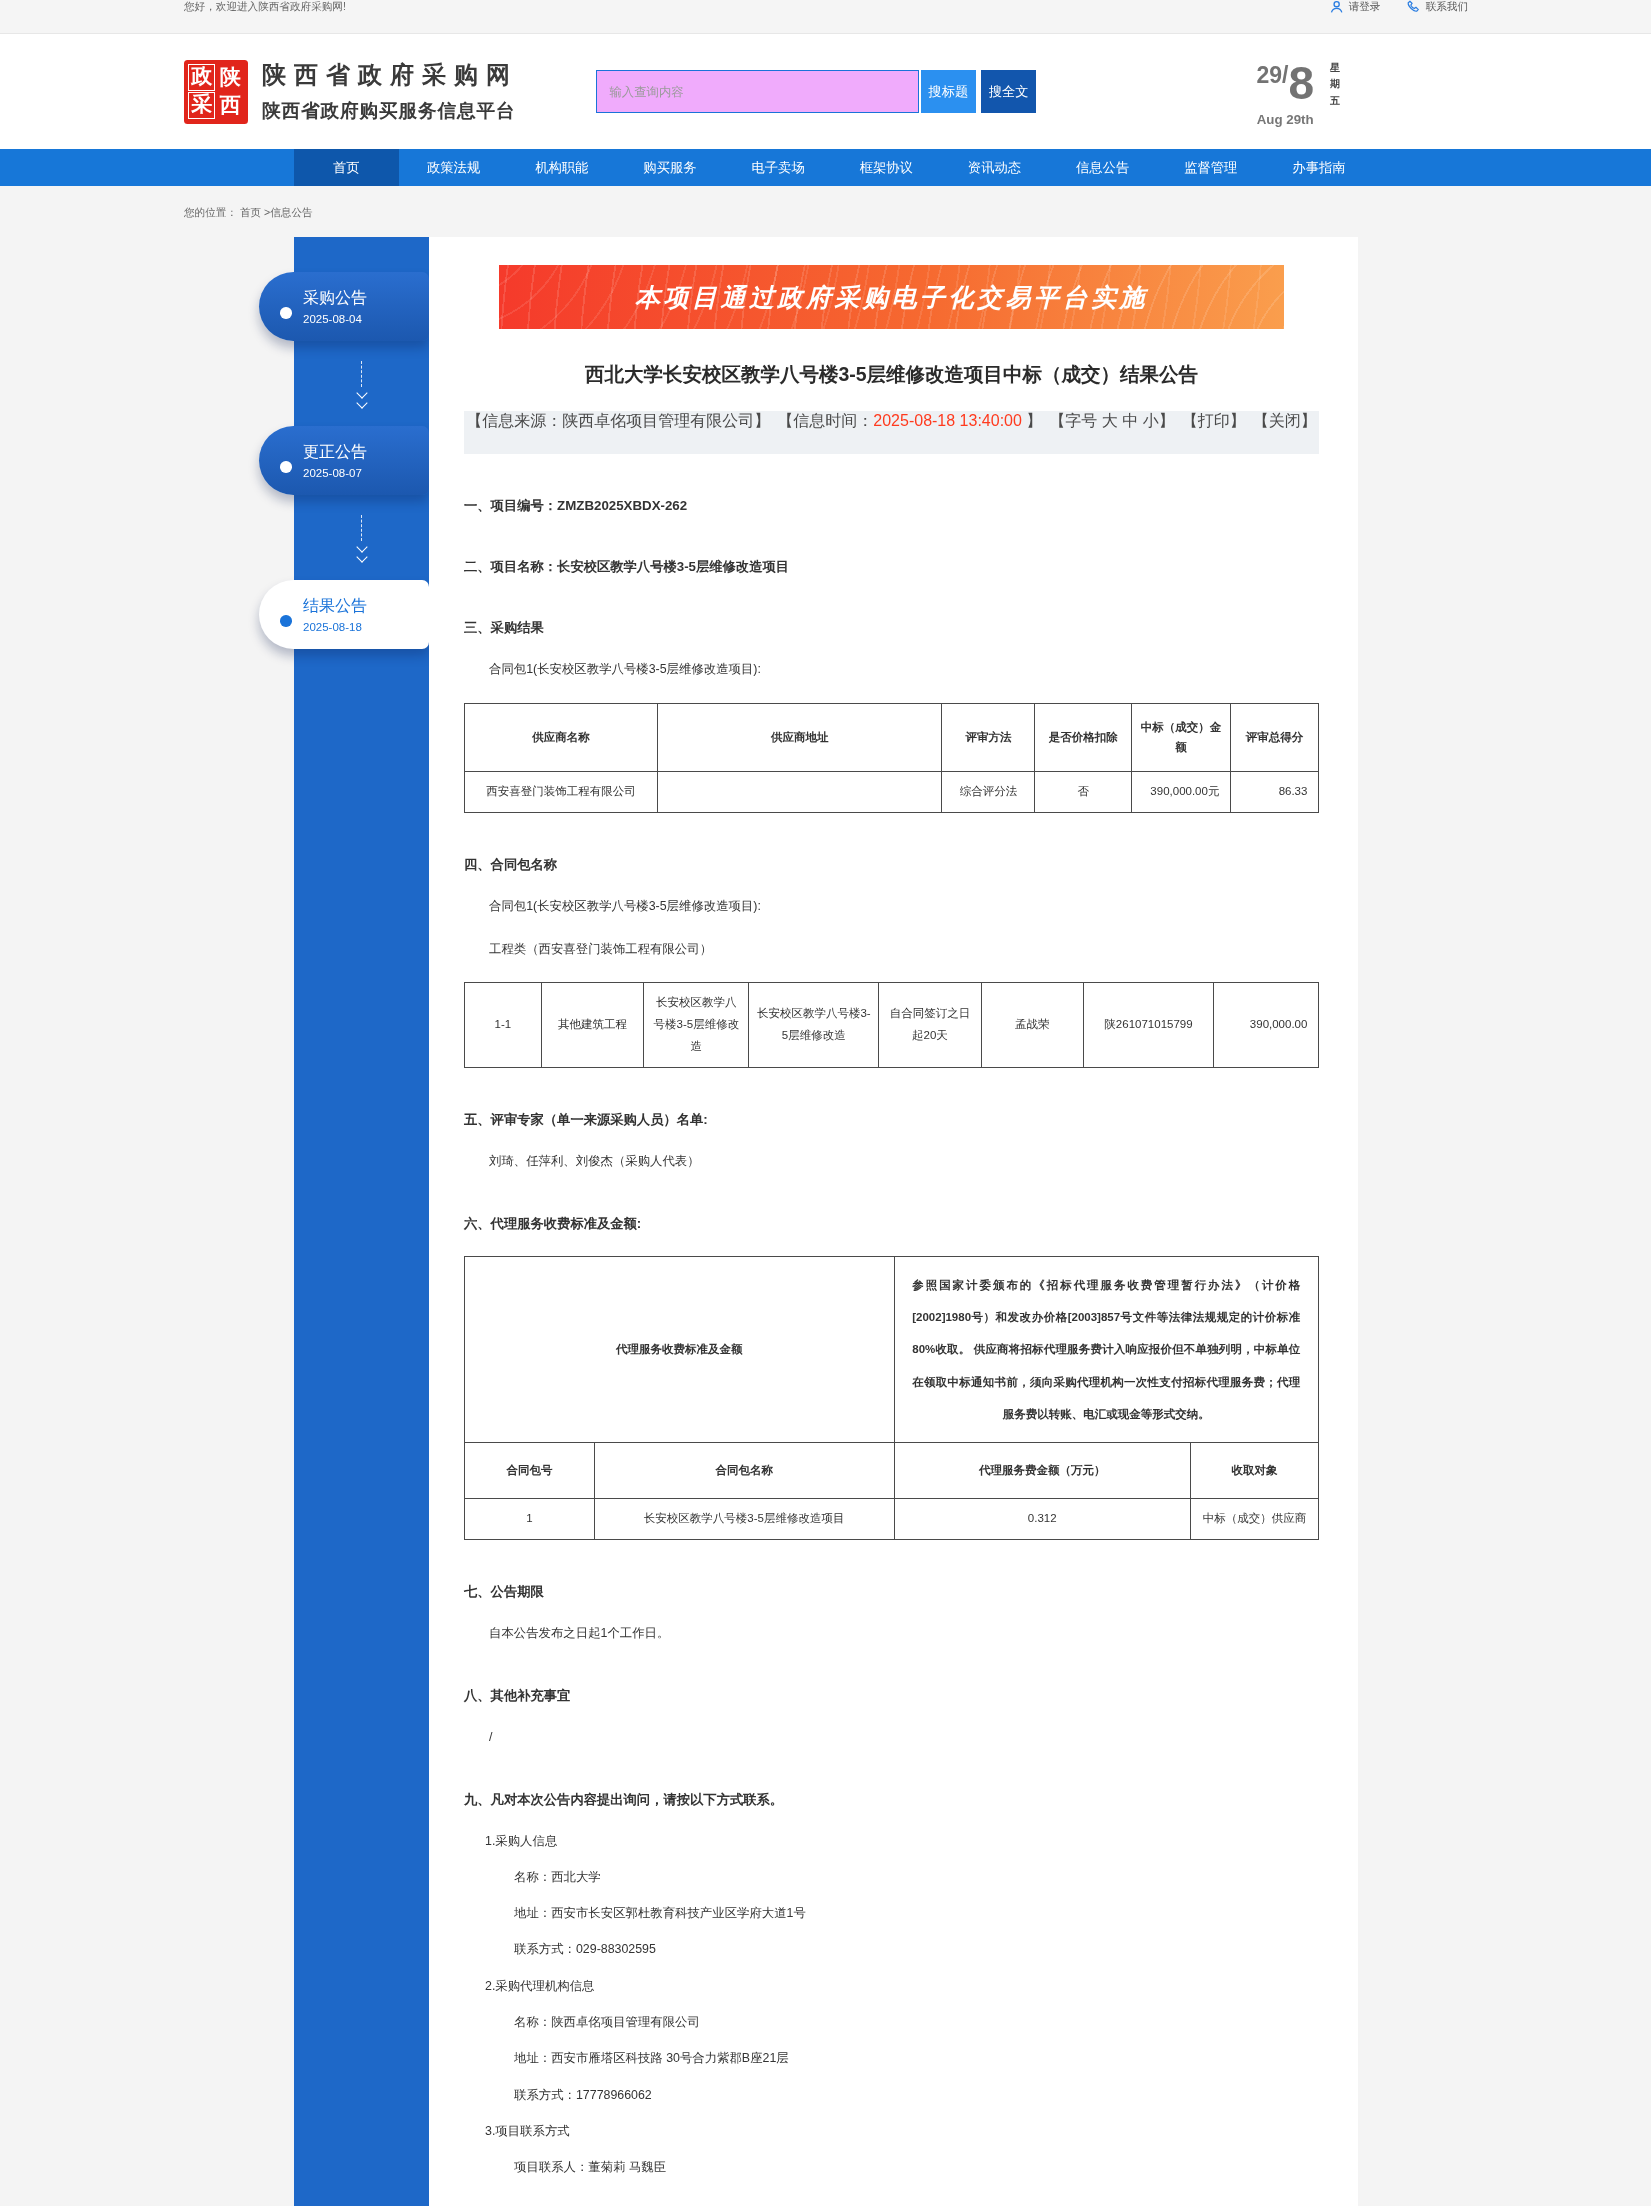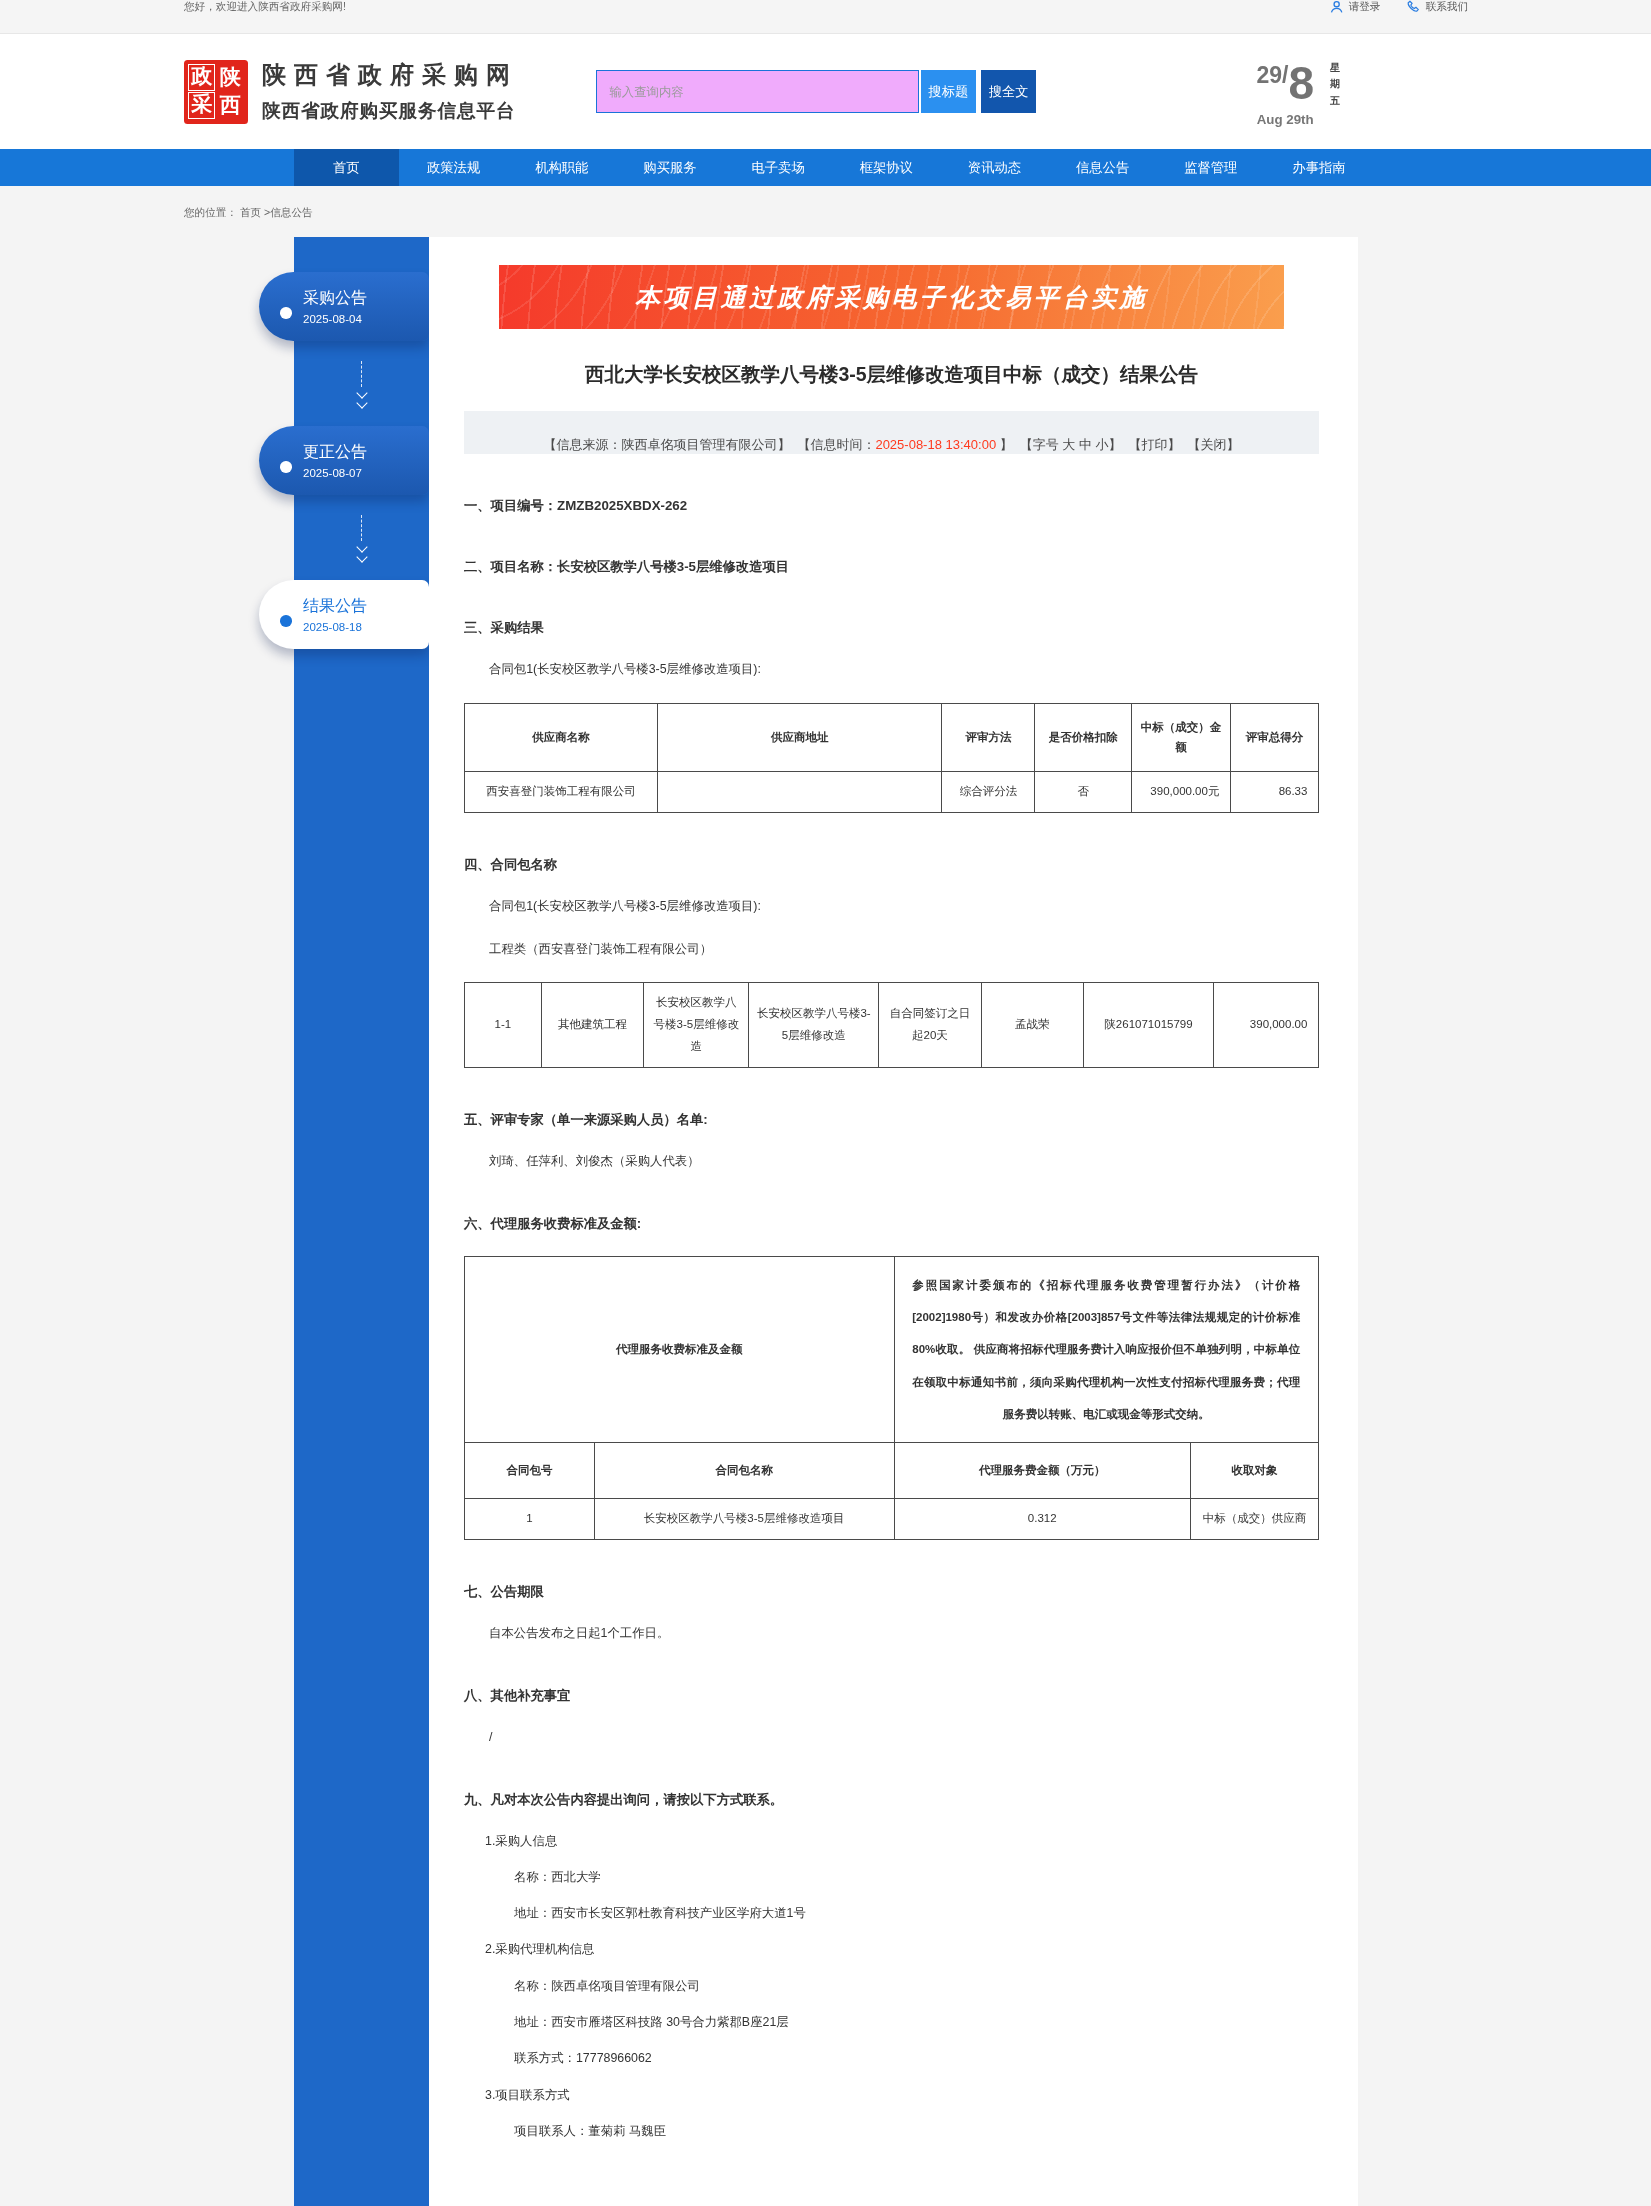--- a/index.html
+++ b/index.html
@@ -93,22 +93,22 @@
     height:64px; margin:0 35px;
     background:
       repeating-radial-gradient(circle at 112% 190%, rgba(255,255,255,.13) 0 1.8px, transparent 1.8px 26.6px),
       repeating-radial-gradient(circle at -6% -90%, rgba(255,255,255,.10) 0 1.8px, transparent 1.8px 30px),
       linear-gradient(90deg,#f53a2b 0%,#f66a30 55%,#fa9e4d 100%);
     display:flex; align-items:center; justify-content:center;
     color:#fff; font-size:25px; font-weight:bold; font-style:italic; letter-spacing:3.5px;
   }
   .art-title { text-align:center; font-size:19.5px; font-weight:bold; color:#2b2b2b; margin:32px 8.9px 23px; }
   .meta {
-    background:#eef1f4; height:43px; display:flex; align-items:flex-end; justify-content:center;
-    font-size:13px; color:#4a4a4a; gap:7px; white-space:nowrap;
+    background:#eef1f4; height:43px; display:flex; align-items:flex-start; justify-content:center;
+    font-size:16px; color:#4a4a4a; gap:7px; white-space:nowrap;
   }
   .meta .red { color:#ff3a1e; }
   .meta .ctrl { cursor:pointer; }
 
   .sec { margin-top:43px; font-size:12.4px; }
   .sec-h { font-size:13.3px; font-weight:bold; color:#333; }
   .sec-inline { font-size:13.3px; font-weight:bold; color:#333; }
   .indent1 { margin:23px 0 0 25px; line-height:1.6; }
 
   table { width:100%; border-collapse:collapse; margin-top:23px; font-size:11.5px; color:#333; }
@@ -367,20 +367,21 @@
       <div class="sec-h">八、其他补充事宜</div>
       <div class="indent1">/</div>
     </div>
 
     <div class="sec">
       <div class="sec-h">九、凡对本次公告内容提出询问，请按以下方式联系。</div>
       <div class="contact-block">
         <div class="c-l1">1.采购人信息</div>
         <div class="c-l2">名称：西北大学</div>
         <div class="c-l2">地址：西安市长安区郭杜教育科技产业区学府大道1号</div>
+        <div class="c-l2">联系方式：029-88302595</div>
         <div class="c-l1">2.采购代理机构信息</div>
         <div class="c-l2">名称：陕西卓佲项目管理有限公司</div>
         <div class="c-l2">地址：西安市雁塔区科技路 30号合力紫郡B座21层</div>
         <div class="c-l2">联系方式：17778966062</div>
         <div class="c-l1">3.项目联系方式</div>
         <div class="c-l2">项目联系人：董菊莉 马魏臣</div>
 
       </div>
     </div>
 

